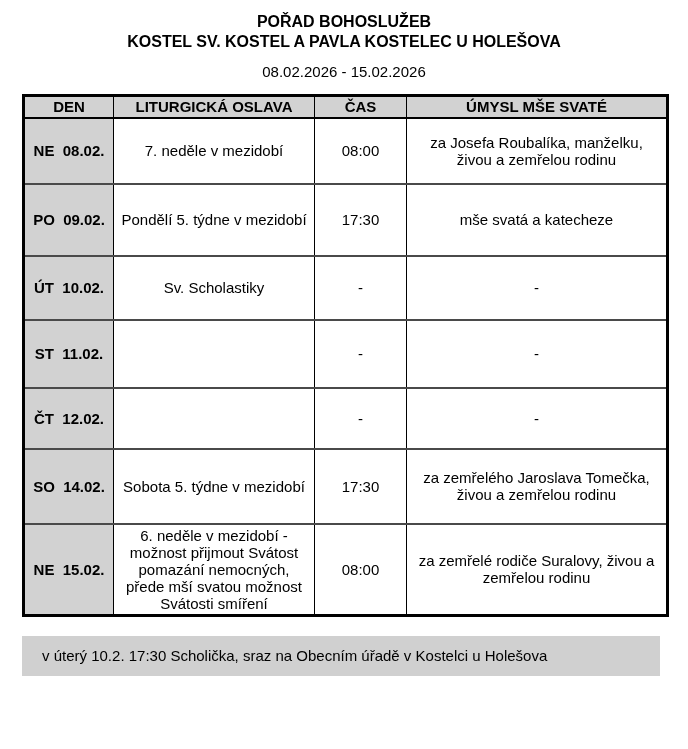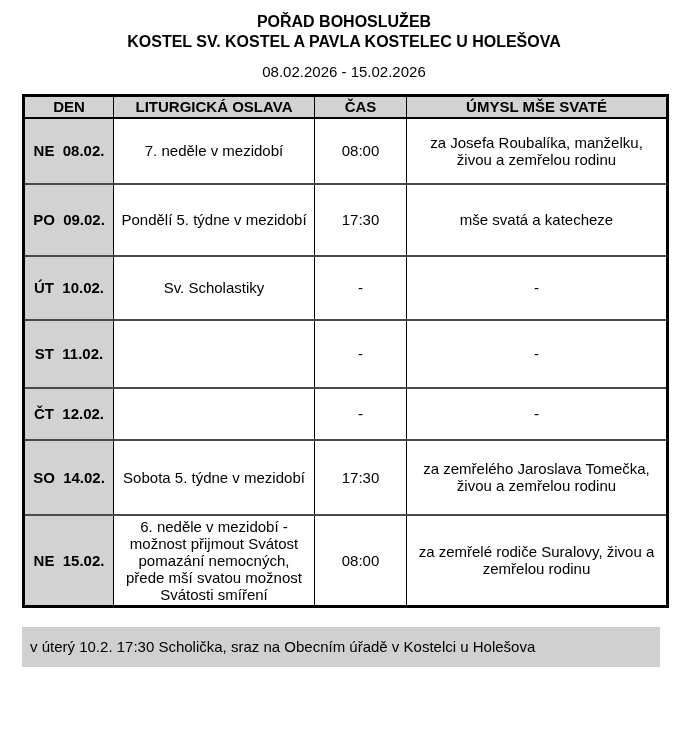--- a/index.html
+++ b/index.html
@@ -67,21 +67,21 @@
     border-right: 2px solid var(--border-color);
   }
   th.den-h { border-right: 2px solid var(--border-color); }
   .note-bar {
     margin: 19px 0 0 22px;
     width: 638px;
     height: 40px;
     background: var(--note-bg);
     display: flex;
     align-items: center;
-    padding-left: 8px;
+    padding-left: 20px;
     font-size: 15px;
   }
 </style>
 </head>
 <body>
 
 <div class="page">
 
   <div class="title-block">
     <div class="title-line1">POŘAD BOHOSLUŽEB</div>
@@ -122,21 +122,21 @@
         <td>Sv. Scholastiky</td>
         <td>-</td>
         <td>-</td>
       </tr>
       <tr style="height:68px">
         <td class="den">ST  11.02.</td>
         <td></td>
         <td>-</td>
         <td>-</td>
       </tr>
-      <tr style="height:52px">
+      <tr style="height:61px">
         <td class="den">ČT  12.02.</td>
         <td></td>
         <td>-</td>
         <td>-</td>
       </tr>
       <tr style="height:75px">
         <td class="den">SO  14.02.</td>
         <td>Sobota 5. týdne v mezidobí</td>
         <td>17:30</td>
         <td>za zemřelého Jaroslava Tomečka, živou a zemřelou rodinu</td>

